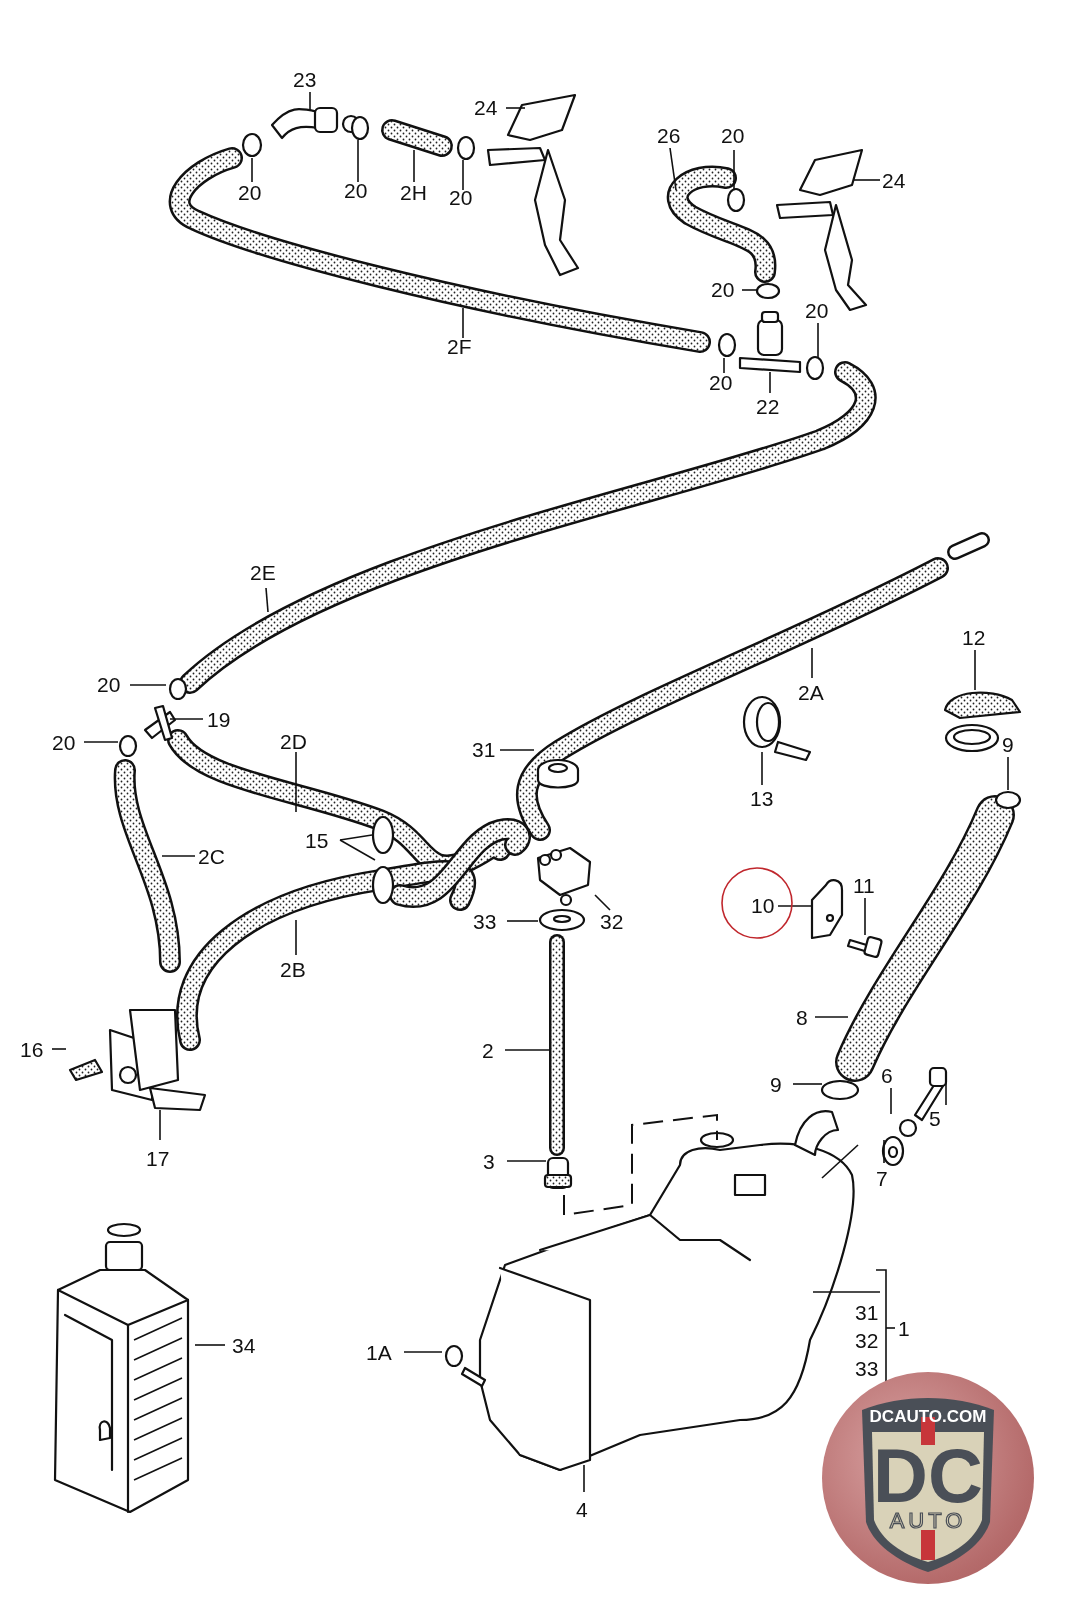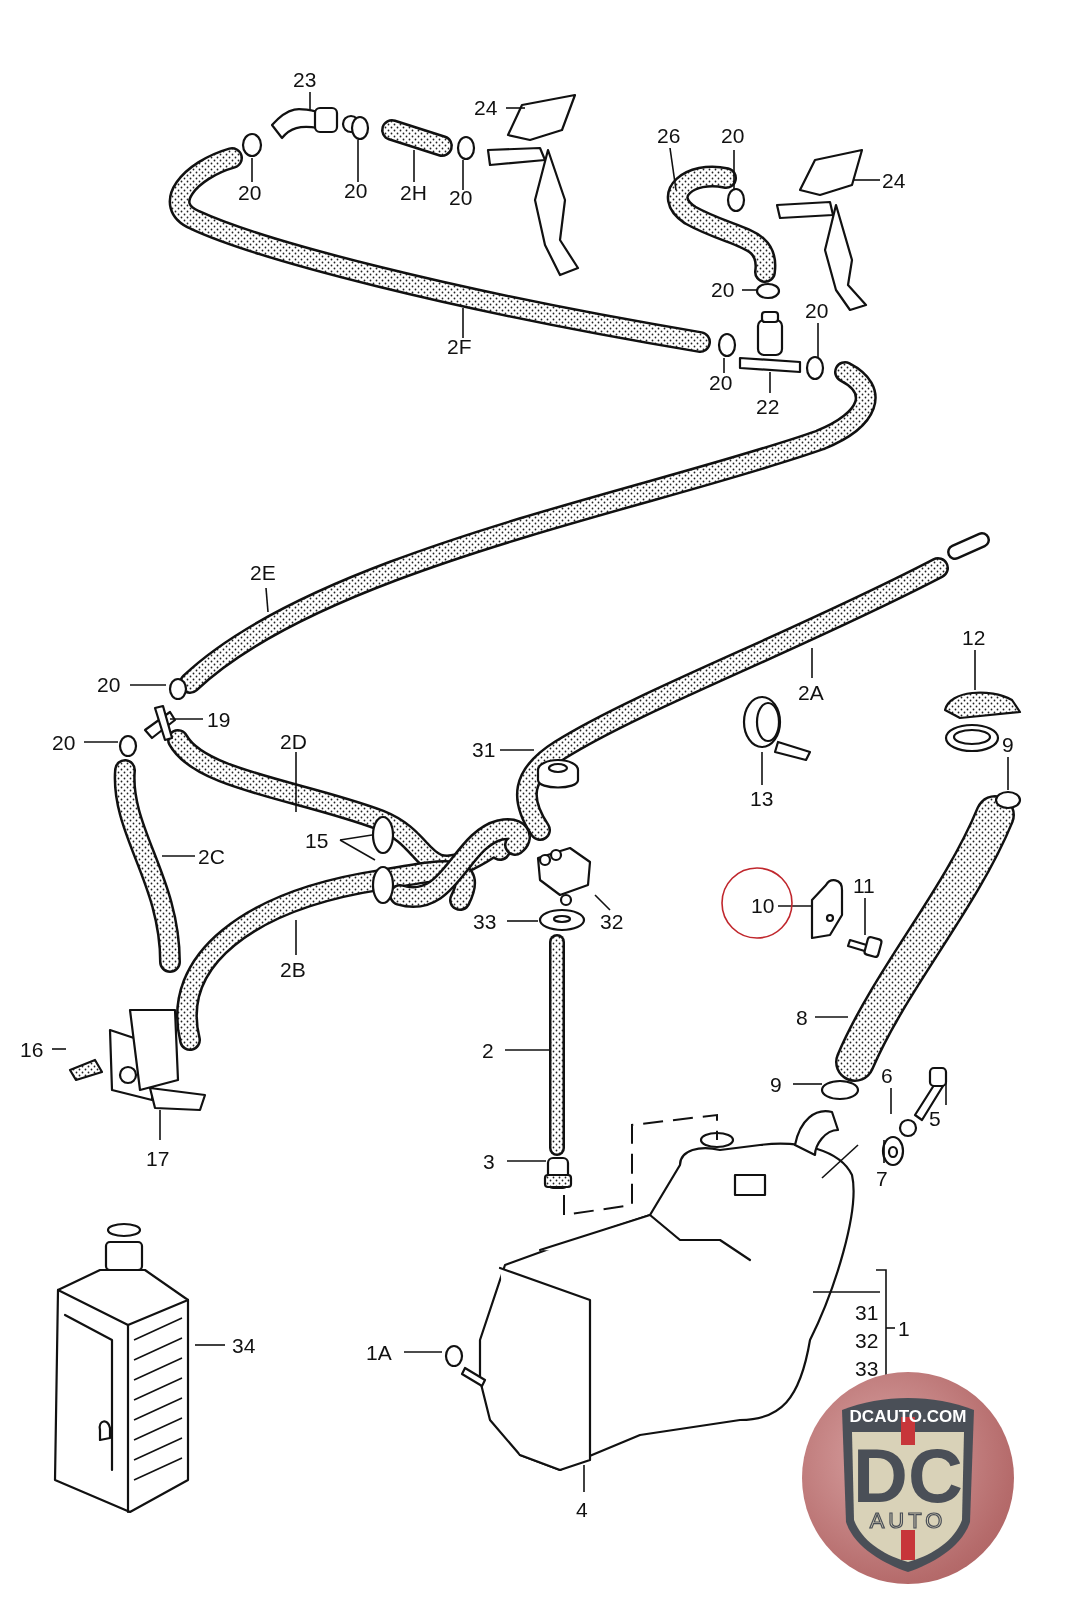--- a/index.html
+++ b/index.html
@@ -10,21 +10,21 @@
   .ln { stroke:#111; stroke-width:1.6; fill:none; }
   .part { stroke:#111; stroke-width:2.2; fill:#fff; stroke-linejoin:round; stroke-linecap:round; }
   .hose-out { stroke:#111; stroke-width:22; fill:none; stroke-linecap:round; stroke-linejoin:round; }
   .hose-in  { stroke:url(#dots); stroke-width:17; fill:none; stroke-linecap:round; stroke-linejoin:round; }
   .hose-out-t { stroke:#111; stroke-width:16; fill:none; stroke-linecap:round; }
   .hose-in-t  { stroke:url(#dots); stroke-width:11; fill:none; stroke-linecap:round; }
   .hose-out-w { stroke:#111; stroke-width:40; fill:none; stroke-linecap:round; }
   .hose-in-w  { stroke:url(#dots); stroke-width:35; fill:none; stroke-linecap:round; }
   .dash { stroke:#111; stroke-width:2; fill:none; stroke-dasharray:20 10; }
   .highlight { stroke:#c0272d; stroke-width:1.6; fill:none; }
-  #logo { position:absolute; left:802px; top:1372px; width:212px; height:212px; border-radius:50%;
+  #logo { position:absolute; left:822px; top:1372px; width:212px; height:212px; border-radius:50%;
           background:radial-gradient(circle at 40% 40%, #d9a3a3, #b56b6b 70%, #a65a5a); overflow:hidden; }
 </style>
 </head>
 <body>
 
 <svg id="diagram" viewBox="0 0 1067 1600" xmlns="http://www.w3.org/2000/svg">
   <defs>
     <pattern id="dots" width="6" height="6" patternUnits="userSpaceOnUse">
       <rect width="6" height="6" fill="#fff"></rect>
       <circle cx="1.5" cy="1.5" r="0.9" fill="#222"></circle>

